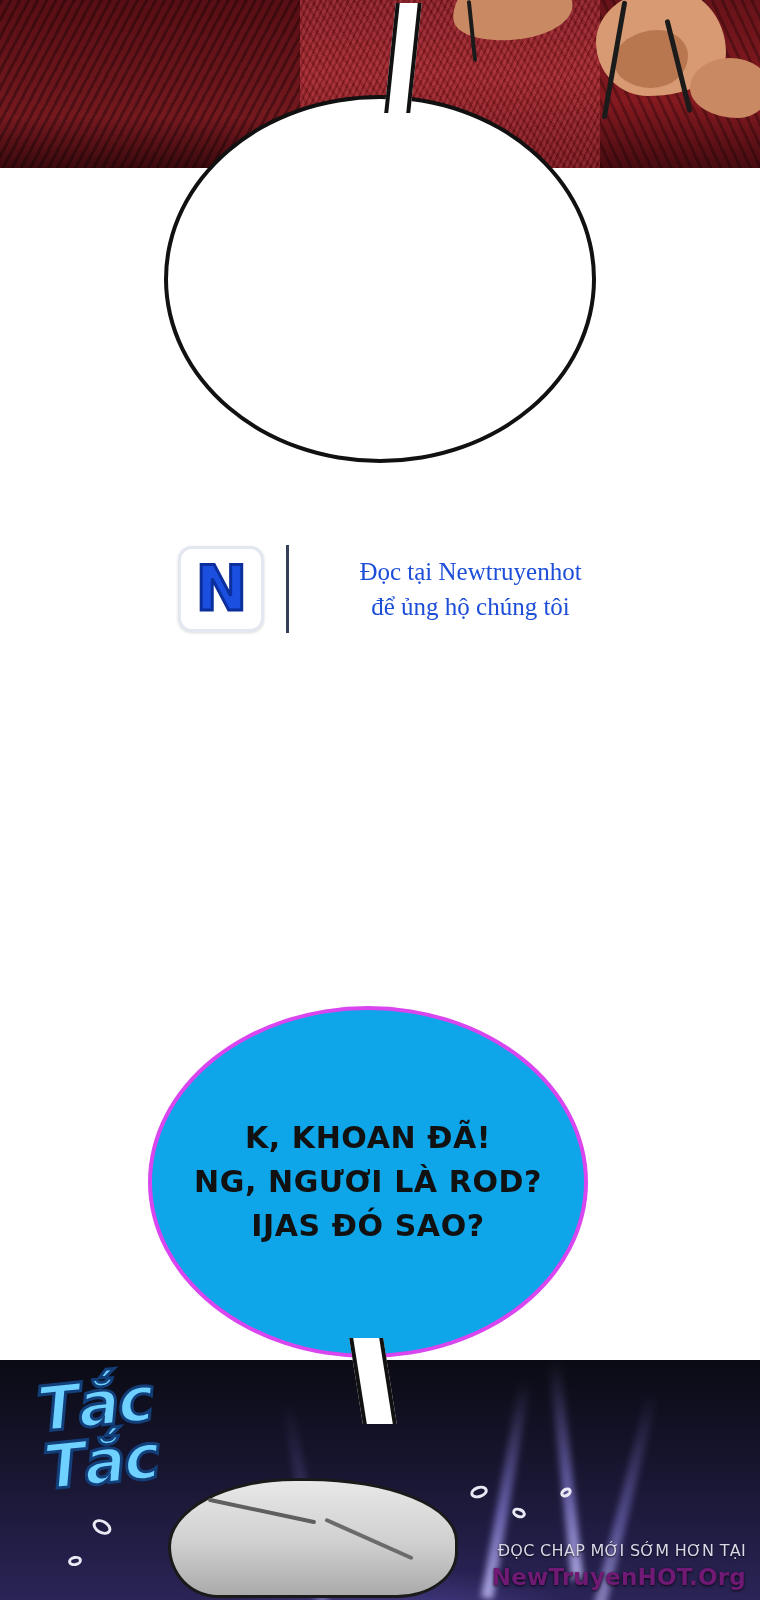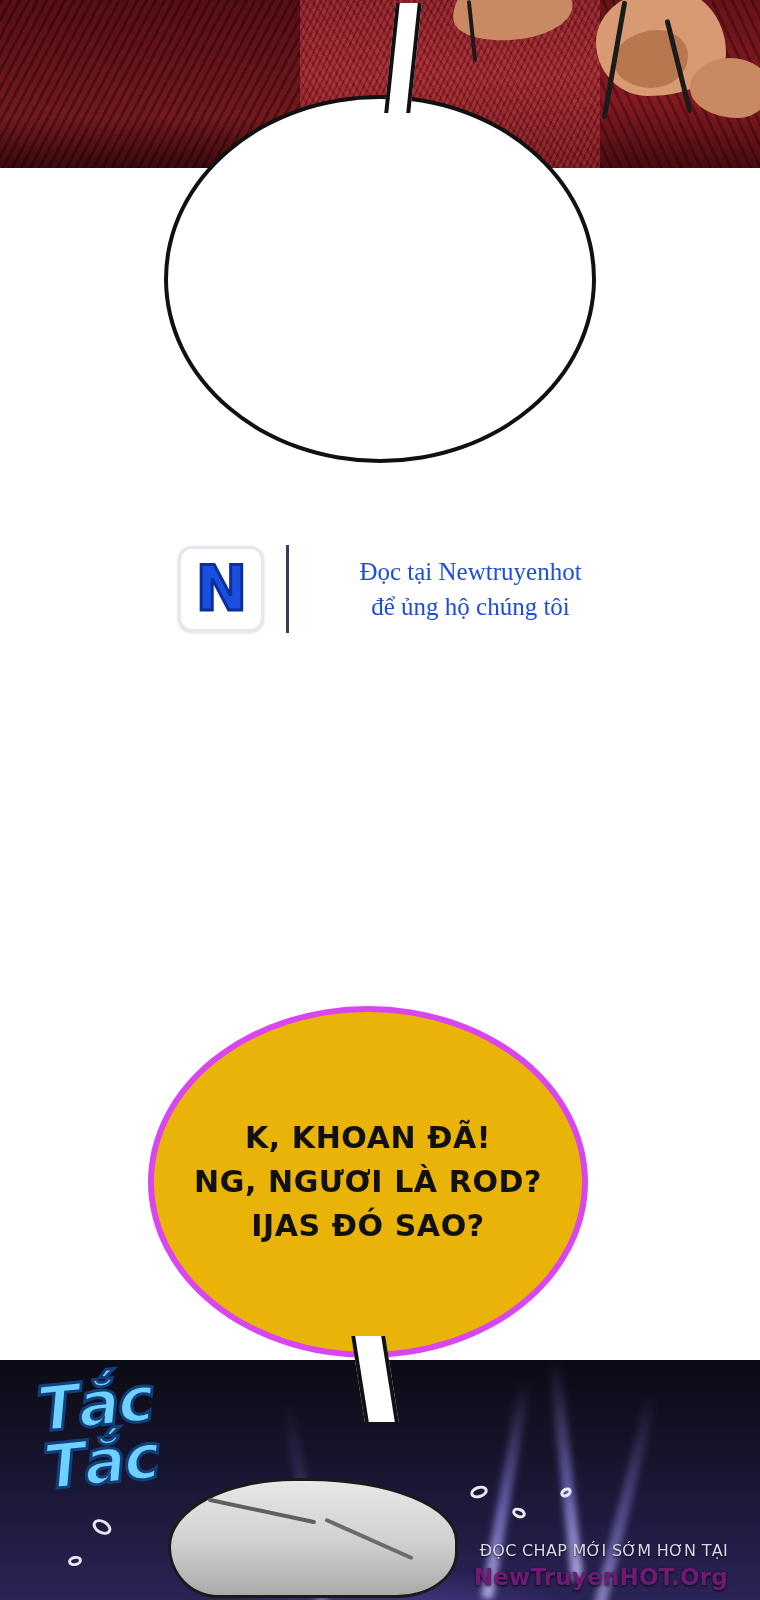--- a/index.html
+++ b/index.html
@@ -168,22 +168,22 @@
     letter-spacing: 0.3px;
     white-space: pre-line;
     font-family: "DejaVu Sans", "Liberation Sans", sans-serif;
   }
 
   
   .bubble2 {
     position: absolute;
     left: 148px; top: 1006px;
     width: 440px; height: 352px;
-    background: #eab308;
-    border: 6px solid #d946ef;
+    background: #0ea5e9;
+    border: 4px solid #d946ef;
     border-radius: 50% / 50%;
     display: flex;
     align-items: center;
     justify-content: center;
     z-index: 3;
   }
   .bubble2 .tail2 {
     position: absolute;
     left: 204px; bottom: -70px;
     width: 34px; height: 86px;
@@ -254,21 +254,21 @@
   .spark {
     position: absolute;
     border: 3px solid #e9e9f5;
     border-radius: 50%;
     background: transparent;
   }
 
   
   .credit {
     position: absolute;
-    right: 32px;
+    right: 14px;
     bottom: 10px;
     text-align: right;
     z-index: 5;
   }
   .credit-top {
     color: #d8d8e8;
     font-size: 16px;
     letter-spacing: 0.3px;
     font-family: "DejaVu Sans", "Liberation Sans", sans-serif;
     text-shadow: 0 1px 2px rgba(0,0,0,0.8);

